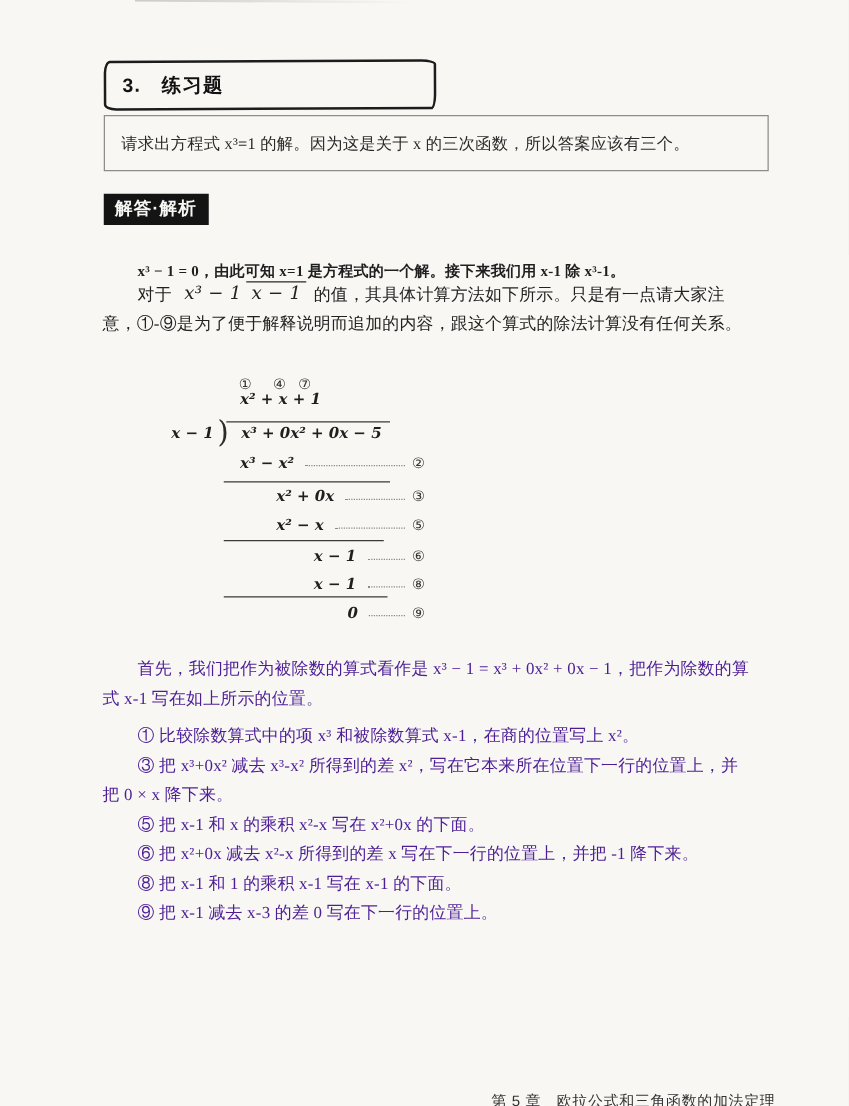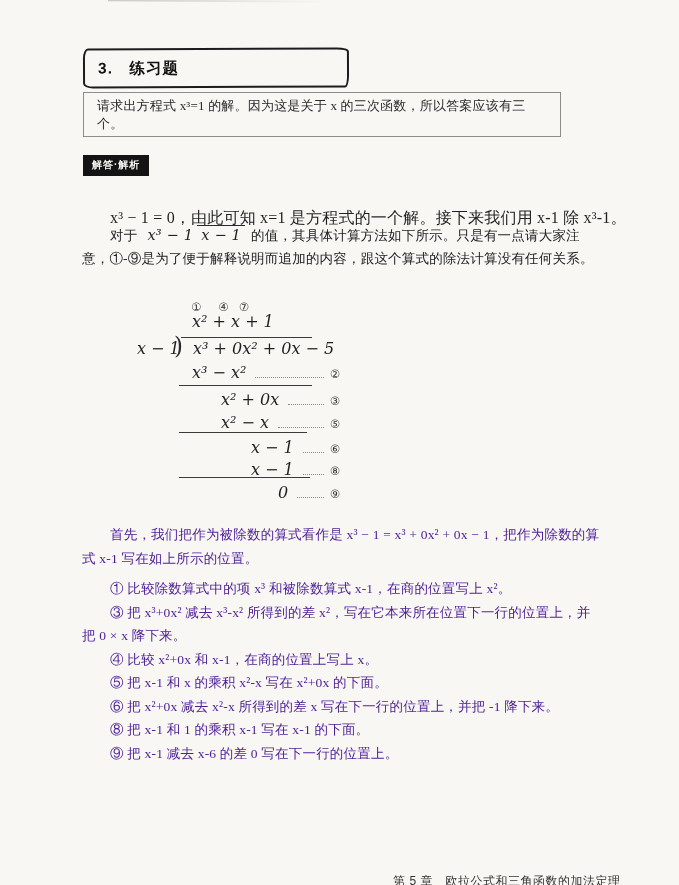--- a/index.html
+++ b/index.html
@@ -28,55 +28,55 @@
     box-sizing:border-box;padding-left:13px;
     background:#f8f7f4;
   }
   .title-box .label{
     font-family:"Liberation Sans", sans-serif;
     font-weight:bold;font-size:15.5px;letter-spacing:1px;color:#111;
   }
 
   
   .problem-box{
-    position:absolute;left:83px;top:92px;width:478px;height:45px;
+    position:absolute;left:83px;top:92px;width:532px;height:45px;
     border:1px solid #8d8d8a;
     box-sizing:border-box;
     display:flex;align-items:center;
     padding:0 13px;
     font-size:13px;color:#2a2a2a;
     letter-spacing:.2px;
   }
 
   
   .solution-label{
     position:absolute;left:83px;top:155px;
     background:#141414;color:#f6f6f3;
     font-family:"Liberation Sans", sans-serif;
-    font-weight:bold;font-size:10px;
+    font-weight:bold;font-size:14px;
     padding:3px 9px 4px 9px;letter-spacing:1px;
   }
 
   .para{font-size:13.5px;line-height:23px;color:#222;letter-spacing:.2px;}
   .p1{position:absolute;left:110px;top:184px;}
   .p2{position:absolute;left:110px;top:206px;font-size:14px;}
   .p3{position:absolute;left:82px;top:224px;width:522px;text-indent:0;}
   .p3 .lead{margin-left:28px;}
   .frac{
     display:inline-block;vertical-align:middle;
     text-align:center;margin:0 6px;
     font-family:"DejaVu Serif", serif;font-style:italic;font-size:14.5px;
     line-height:1.25;position:relative;top:-2px;
   }
   .frac .den{border-top:1.3px solid #2a2a2a;padding:1px 4px 0 4px;}
   .frac .num{padding:0 4px;}
 
   
   .division{position:absolute;inset:0;pointer-events:none;}
-  .m{font-family:"DejaVu Serif", serif;font-style:italic;font-size:16px;color:#1f1f1f;white-space:pre;}
+  .m{font-family:"DejaVu Serif", serif;font-style:italic;font-size:12px;color:#1f1f1f;white-space:pre;font-weight:bold;}
   .marks-row{position:absolute;left:191px;top:300px;display:flex;}
   .mark{font-family:"DejaVu Sans", sans-serif;font-style:normal;font-size:11.5px;color:#333;}
   .marks-row .mark:nth-child(1){margin-right:17px;}
   .marks-row .mark:nth-child(2){margin-right:10px;}
   .quotient{position:absolute;left:192px;top:312px;}
   .divisor{position:absolute;left:137px;top:339px;}
   .bracket{
     position:absolute;left:174px;top:333px;
     font-family:"DejaVu Serif", serif;font-size:23px;color:#2b2b2b;
     transform:scaleY(1.05);
@@ -188,25 +188,24 @@
       <span class="m">0</span>
       <span class="leader"></span>
       <span class="mark">⑨</span>
     </div>
   </div>
 
   <div class="explanation">
     <p class="intro">首先，我们把作为被除数的算式看作是 x³ − 1 = x³ + 0x² + 0x − 1，把作为除数的算式 x-1 写在如上所示的位置。</p>
     <p>① 比较除数算式中的项 x³ 和被除数算式 x-1，在商的位置写上 x²。</p>
     <p>③ 把 x³+0x² 减去 x³-x² 所得到的差 x²，写在它本来所在位置下一行的位置上，并把 0 × x 降下来。</p>
-    <p>④ 比较 x²+0x 和 x-1，在商的位置上写上 x。</p>
     <p>⑤ 把 x-1 和 x 的乘积 x²-x 写在 x²+0x 的下面。</p>
     <p>⑥ 把 x²+0x 减去 x²-x 所得到的差 x 写在下一行的位置上，并把 -1 降下来。</p>
     <p>⑧ 把 x-1 和 1 的乘积 x-1 写在 x-1 的下面。</p>
-    <p>⑨ 把 x-1 减去 x-6 的差 0 写在下一行的位置上。</p>
+    <p>⑨ 把 x-1 减去 x-3 的差 0 写在下一行的位置上。</p>
   </div>
 
   <div class="footer">
     <span class="chapter">第 5 章　欧拉公式和三角函数的加法定理</span>
     <span class="pagenum">133</span>
   </div>
 
 </div>
 
 </body></html>

